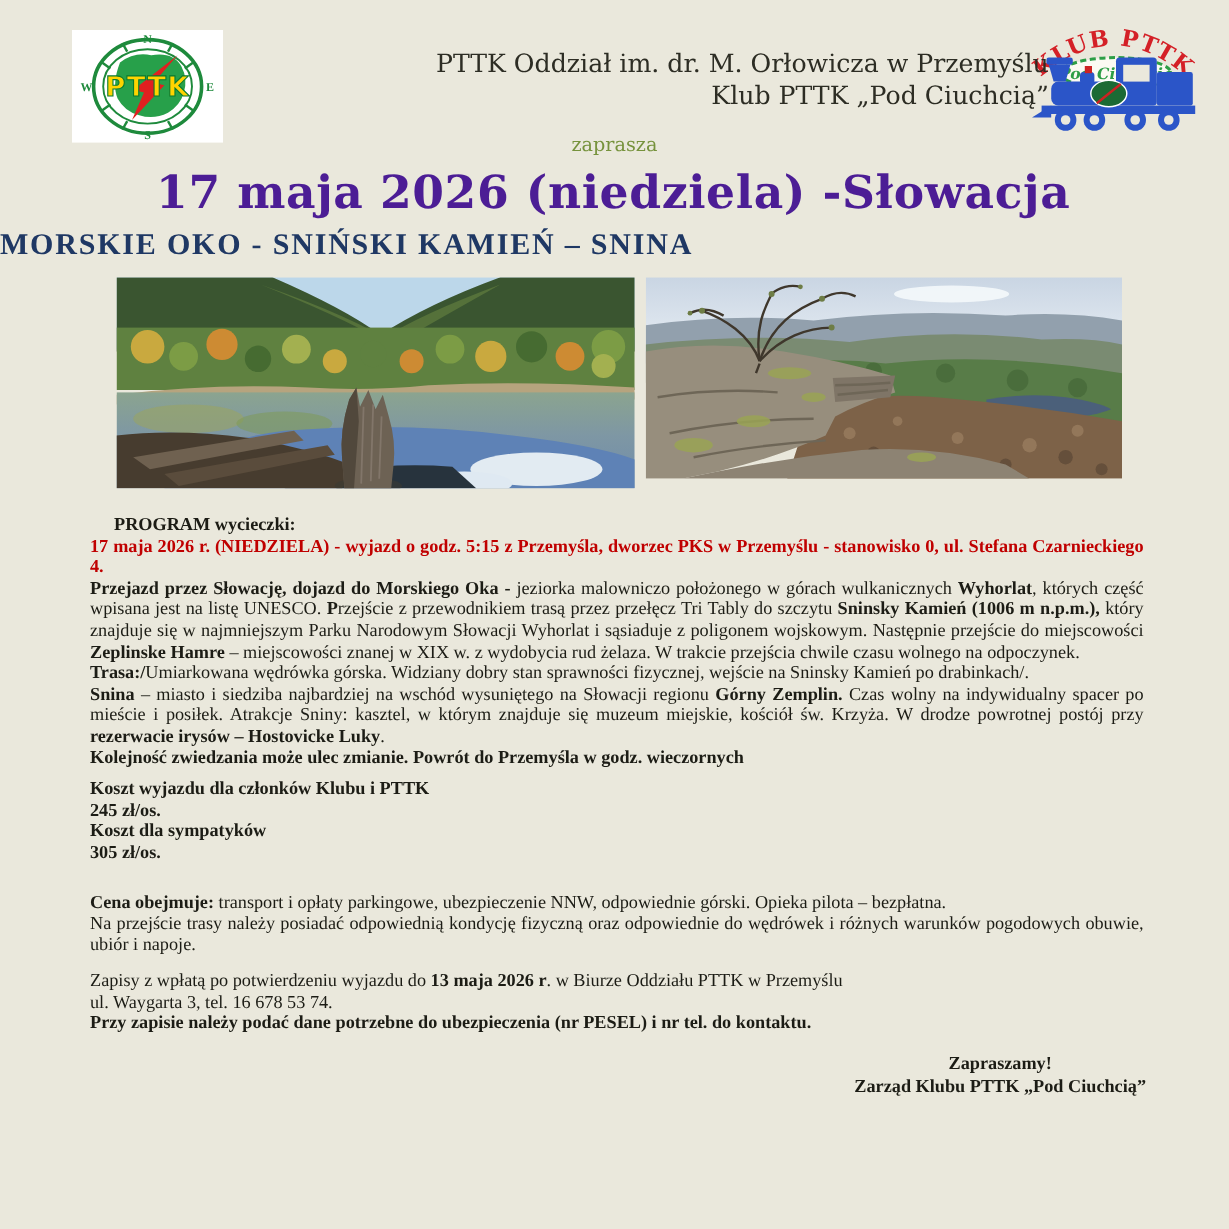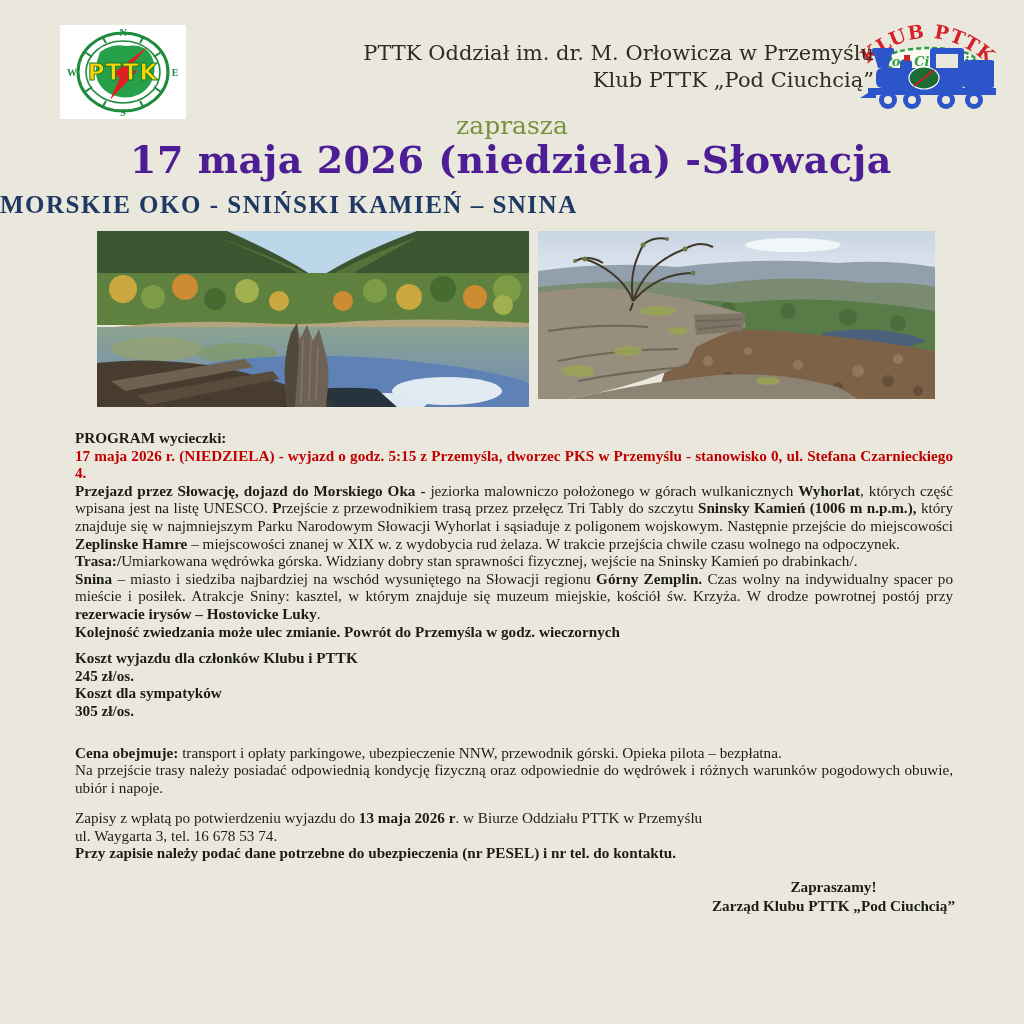--- a/index.html
+++ b/index.html
@@ -4,35 +4,35 @@
 <style>
   html,body{margin:0;padding:0;background:#eae8dc;}
   .page{position:relative;width:1024px;height:1024px;background:#eae8dc;overflow:hidden;
         font-family:"Liberation Serif",serif;color:#1c1c15;}
   
   .logo-left{position:absolute;left:60px;top:25px;width:126px;height:94px;}
   .logo-right{position:absolute;left:850px;top:8px;width:156px;height:116px;}
   .org{position:absolute;left:150px;right:150px;top:40px;text-align:right;
        font-family:"DejaVu Serif",serif;font-size:21px;line-height:27px;color:#2d2d24;}
   .invite{position:absolute;left:0;right:0;top:111px;text-align:center;
-          font-family:"DejaVu Serif",serif;font-size:25px;color:#76923c;}
+          font-family:"DejaVu Serif",serif;font-size:16px;color:#76923c;}
   .title{position:absolute;left:0;right:2px;top:137px;text-align:center;
          font-family:"DejaVu Serif",serif;font-weight:bold;font-size:38px;color:#4c1d95;letter-spacing:.5px;}
   .subtitle{position:absolute;left:0;right:0;top:191px;text-align:left;
             font-weight:bold;font-size:25px;color:#1f3864;letter-spacing:1.5px;}
   
   .photo{position:absolute;top:231px;overflow:hidden;}
   .photo svg{display:block;width:100%;height:100%;}
   .photo-left{left:97px;width:432px;height:176px;}
   .photo-right{left:538px;width:397px;height:168px;}
   
   .textblock{position:absolute;left:75px;top:429px;width:878px;
              font-size:15.2px;line-height:17.6px;text-align:justify;}
   .p{margin:0;}
-  .p-heading{font-weight:bold;}
+  .p-heading{font-weight:bold;margin-left:20px;}
   .p-order{font-weight:bold;}
   .costs{margin-top:9px;}
   .cost-row{display:flex;font-weight:bold;flex-direction:column;}
   .cost-label{width:423px;}
   .p-price{margin-top:24px;}
   .p-signup{margin-top:13px;}
   .p-required{font-weight:bold;}
   .footer{position:absolute;right:69px;top:877px;text-align:center;
           font-weight:bold;font-size:15.2px;line-height:19px;}
   .rich span.b{font-weight:bold;}
@@ -250,21 +250,21 @@
       <div class="cost-row">
         <span class="cost-label">Koszt wyjazdu dla członków Klubu i PTTK</span>
         <span class="cost-value">245 zł/os.</span>
       </div>
       <div class="cost-row">
         <span class="cost-label">Koszt dla sympatyków</span>
         <span class="cost-value">305 zł/os.</span>
       </div>
     </div>
 
-    <div class="p p-price rich"><span class="b">Cena obejmuje:</span><span> transport i opłaty parkingowe, ubezpieczenie NNW, przewodnik górski. Opieka pilota – bezpłatna.</span></div>
+    <div class="p p-price rich"><span class="b">Cena obejmuje:</span><span> transport i opłaty parkingowe, ubezpieczenie NNW, odpowiednie górski. Opieka pilota – bezpłatna.</span></div>
     <div class="p rich"><span>Na przejście trasy należy posiadać odpowiednią kondycję fizyczną oraz odpowiednie do wędrówek i różnych warunków pogodowych obuwie, ubiór i napoje.</span></div>
     <div class="p p-signup rich"><span>Zapisy z wpłatą po potwierdzeniu wyjazdu do </span><span class="b">13 maja 2026 r</span><span>. w Biurze Oddziału PTTK w Przemyślu</span></div>
     <div class="p rich"><span>ul. Waygarta 3, tel. 16 678 53 74.</span></div>
     <div class="p p-required rich"><span class="b">Przy zapisie należy podać dane potrzebne do ubezpieczenia (nr PESEL) i nr tel. do kontaktu.</span></div>
   </div>
 
   <div class="footer">
     <div>Zapraszamy!</div>
     <div>Zarząd Klubu PTTK „Pod Ciuchcią”</div>
   </div>

